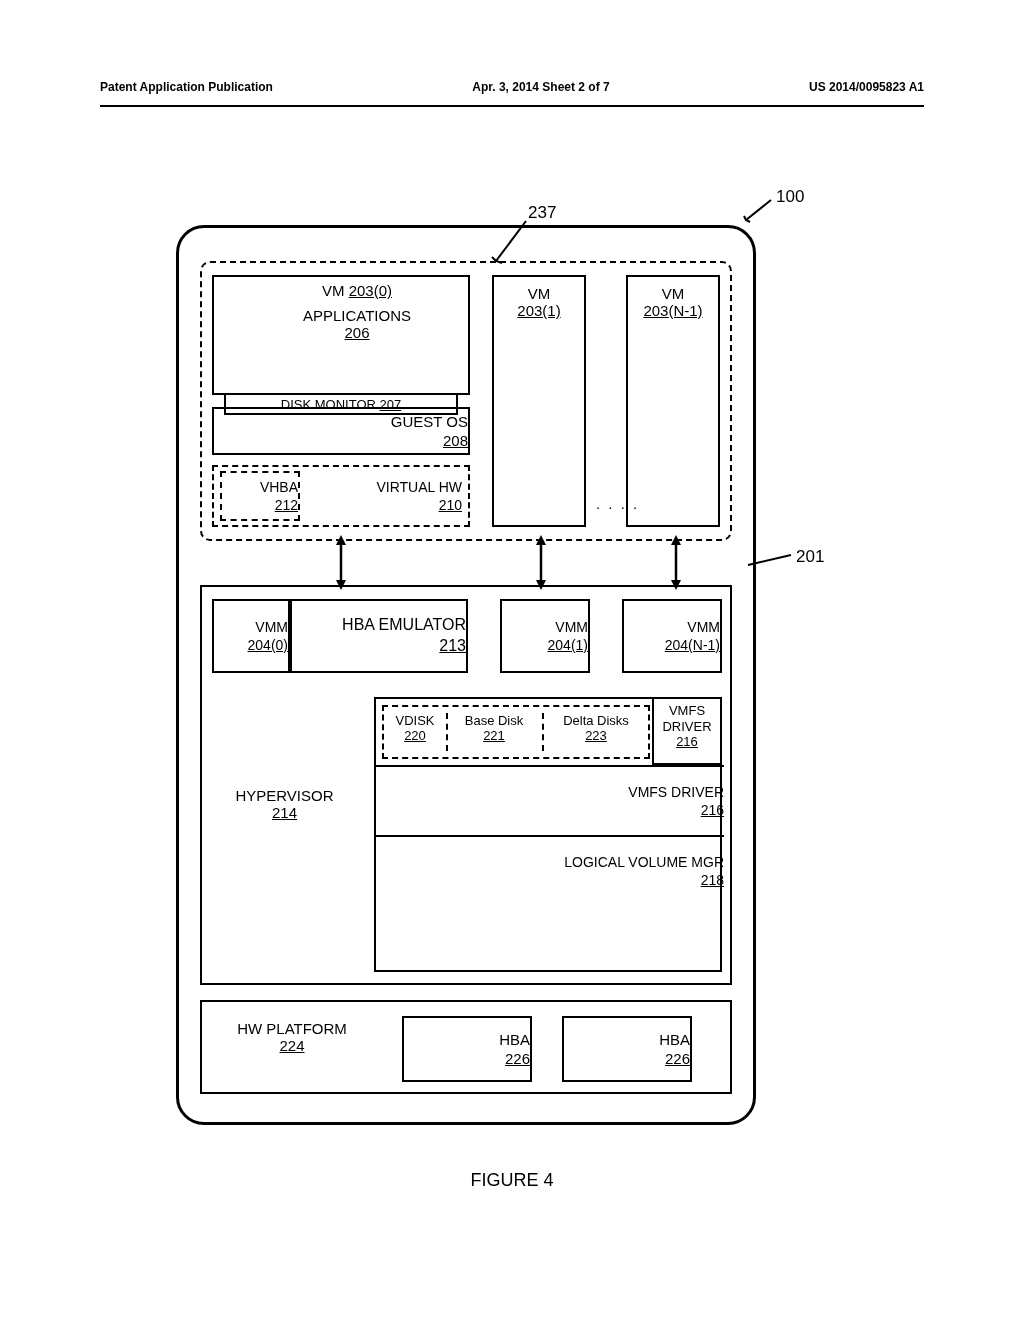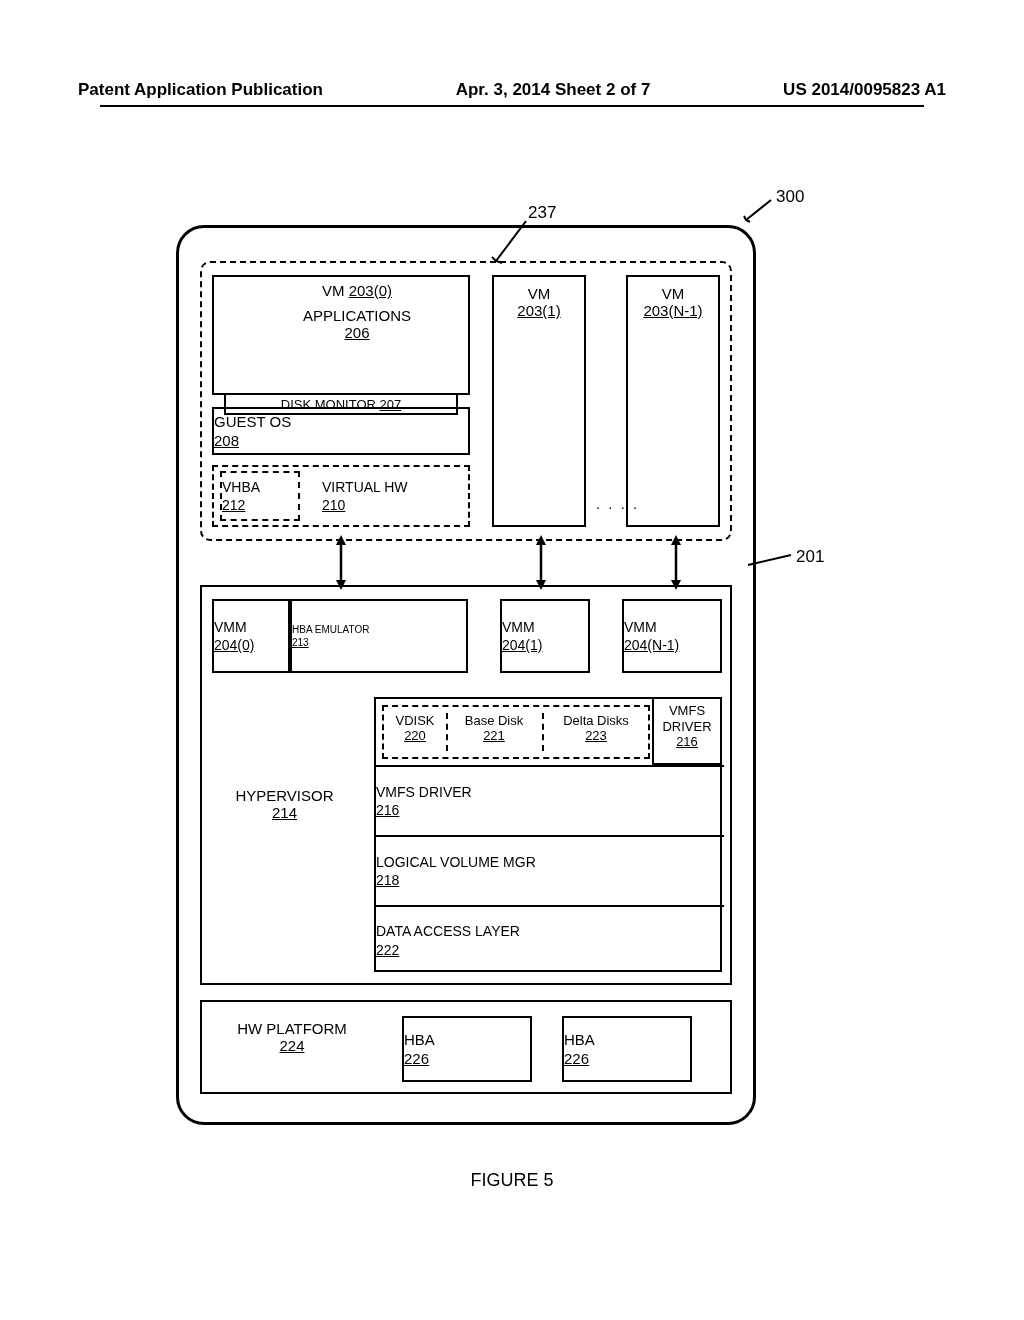--- a/index.html
+++ b/index.html
@@ -15,22 +15,22 @@
     height: 1320px;
     position: relative;
   }
   .header {
     position: absolute;
     top: 80px;
     left: 0;
     width: 100%;
     display: flex;
     justify-content: space-between;
-    padding: 0 78px;
-    font-size: 17px;
+    padding: 0 100px;
+    font-size: 12px;
     font-weight: bold;
   }
   .header-line {
     position: absolute;
     top: 105px;
     left: 100px;
     right: 100px;
     border-top: 2px solid #000;
   }
   .diagram {
@@ -107,21 +107,21 @@
     position: absolute; left: 24px; top: 360px;
     width: 532px; height: 400px;
     border: 2.5px solid #000;
   }
   .vmm0 {
     position: absolute; left: 10px; top: 12px; width: 78px; height: 74px;
     border: 2.5px solid #000; text-align: center; font-size: 14px;
   }
   .hbaemu {
     position: absolute; left: 88px; top: 12px; width: 178px; height: 74px;
-    border: 2.5px solid #000; text-align: center; font-size: 10px;
+    border: 2.5px solid #000; text-align: center; font-size: 16px;
   }
   .vmm1 {
     position: absolute; left: 298px; top: 12px; width: 90px; height: 74px;
     border: 2.5px solid #000; text-align: center; font-size: 14px;
   }
   .vmmN {
     position: absolute; left: 420px; top: 12px; width: 100px; height: 74px;
     border: 2.5px solid #000; text-align: center; font-size: 14px;
   }
   .hyp-label {
@@ -159,21 +159,21 @@
   .hba-box {
     position: absolute; top: 14px; width: 130px; height: 66px;
     border: 2.5px solid #000; text-align: center; font-size: 15px;
   }
 
   .fig-caption {
     position: absolute; top: 1170px; left: 0; width: 1024px;
     text-align: center; font-size: 18px;
   }
   .u { text-decoration: underline; }
-  .stack-v { display: flex; flex-direction: column; justify-content: center; align-items: flex-start; height: 100%; line-height: 1.3; }
+  .stack-v { display: flex; flex-direction: column; justify-content: center; align-items: flex-end; height: 100%; line-height: 1.3; }
 </style>
 </head>
 <body>
 
 <div class="page">
 
   <div class="header">
     <span>Patent Application Publication</span>
     <span>Apr. 3, 2014  Sheet 2 of 7</span>
     <span>US 2014/0095823 A1</span>
@@ -181,21 +181,21 @@
   <div class="header-line"></div>
 
   <div class="diagram">
 
     <div class="outer-frame"></div>
 
     <svg class="arrow" style="left:540px; top:-30px;" width="70" height="40">
       <line x1="30" y1="25" x2="55" y2="5" stroke="#000" stroke-width="2"></line>
       <polyline points="28,21 30,25 34,27" fill="none" stroke="#000" stroke-width="2"></polyline>
     </svg>
-    <div class="callout" style="left:600px; top:-38px;">300</div>
+    <div class="callout" style="left:600px; top:-38px;">100</div>
 
     <svg class="arrow" style="left:290px; top:-10px;" width="90" height="52">
       <line x1="30" y1="46" x2="60" y2="6" stroke="#000" stroke-width="2"></line>
       <polyline points="26,42 30,46 36,48" fill="none" stroke="#000" stroke-width="2"></polyline>
     </svg>
     <div class="callout" style="left:352px; top:-22px;">237</div>
 
     <svg class="arrow" style="left:570px; top:320px;" width="70" height="40">
       <line x1="2" y1="20" x2="45" y2="10" stroke="#000" stroke-width="2"></line>
     </svg>
@@ -328,26 +328,20 @@
             <span>VMFS DRIVER</span>
             <span class="u">216</span>
           </div>
         </div>
         <div class="stack-row" style="top:136px; height:70px;">
           <div class="stack-v">
             <span>LOGICAL VOLUME MGR</span>
             <span class="u">218</span>
           </div>
         </div>
-        <div class="stack-row" style="top:206px; height:69px;">
-          <div class="stack-v">
-            <span>DATA ACCESS LAYER</span>
-            <span class="u">222</span>
-          </div>
-        </div>
       </div>
     </div>
 
     <div class="hwplat">
       <div class="hwplat-label">
         <span>HW PLATFORM</span><br>
         <span class="u">224</span>
       </div>
       <div class="hba-box" style="left:200px;">
         <div class="stack-v">
@@ -358,15 +352,15 @@
       <div class="hba-box" style="left:360px;">
         <div class="stack-v">
           <span>HBA</span>
           <span class="u">226</span>
         </div>
       </div>
     </div>
 
   </div>
 
-  <div class="fig-caption">FIGURE 5</div>
+  <div class="fig-caption">FIGURE 4</div>
 
 </div>
 
 </body></html>

